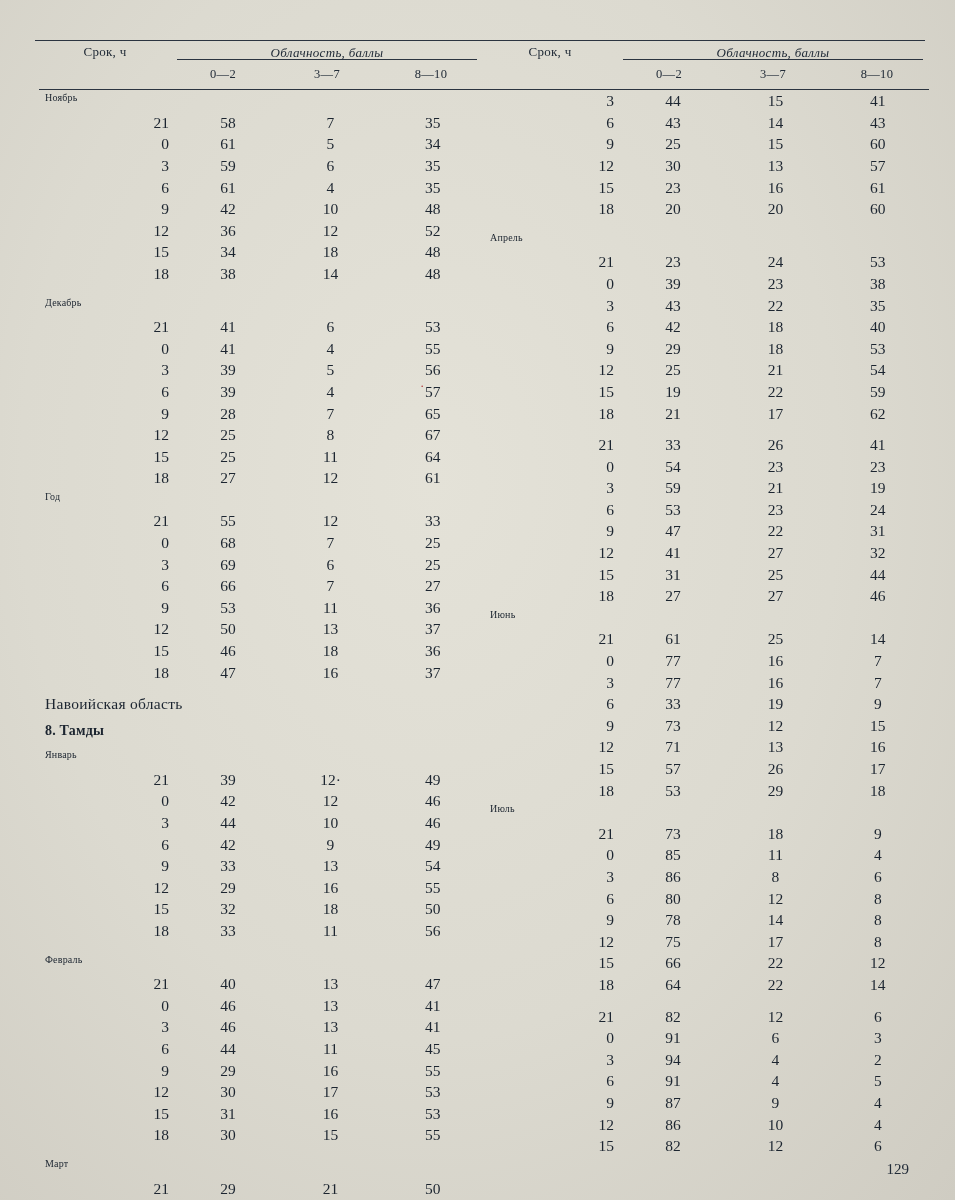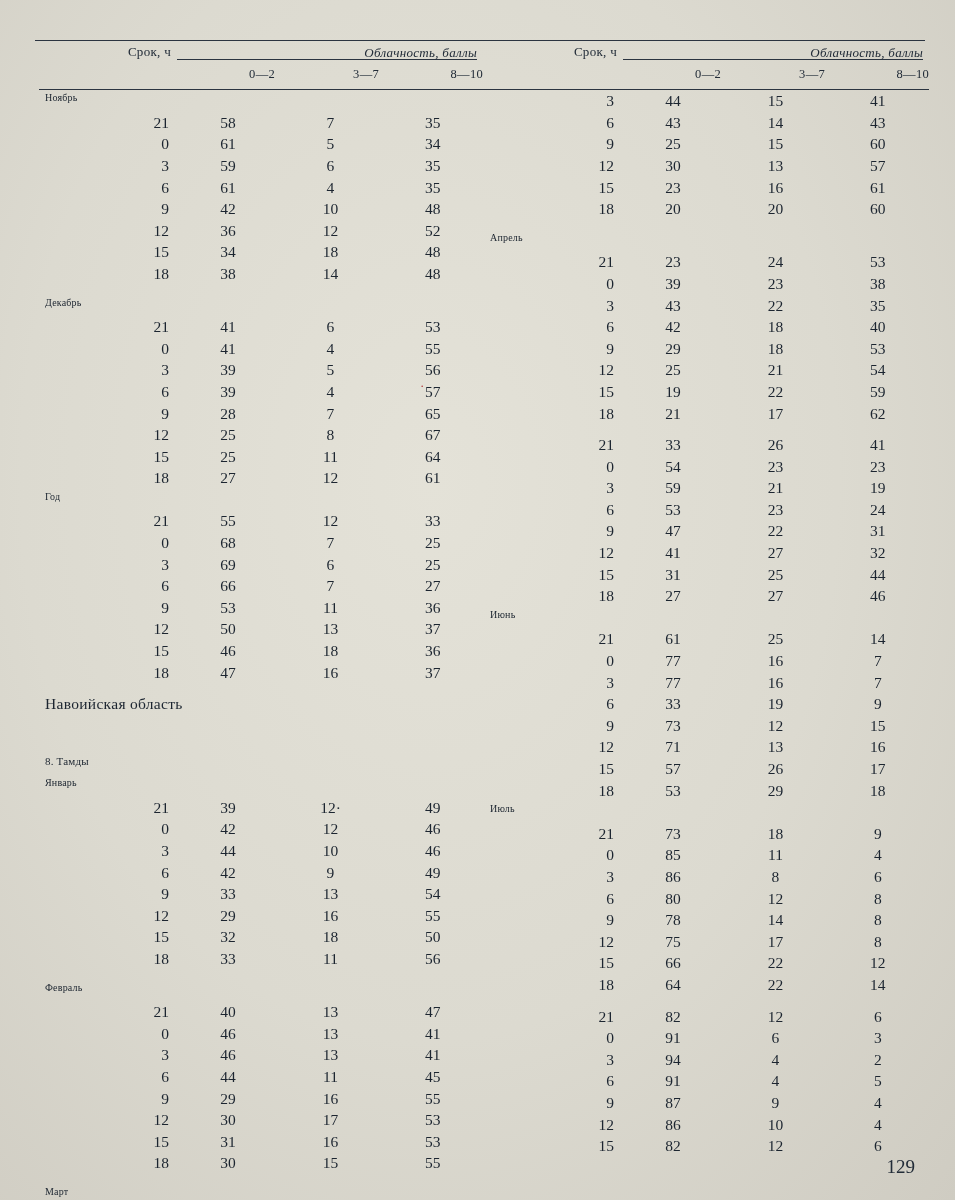--- a/index.html
+++ b/index.html
@@ -44,21 +44,21 @@
     height: 0;
     border-top: 1.6px solid #2b3440;
   }
   .hdr-table {
     width: 890px;
     border-collapse: collapse;
     margin-left: 4px;
     table-layout: fixed;
   }
   .hdr-table td {
-    text-align: right;
+    text-align: center;
     vertical-align: middle;
     font-size: 13px;
     letter-spacing: 0.3px;
   }
   .hdr-sub td {
     font-size: 12.5px;
     padding-top: 1px;
     padding-bottom: 3px;
   }
   .cloud-title {
@@ -105,31 +105,30 @@
     letter-spacing: 0.2px;
   }
   .gap { height: 10px; }
   .section-bold {
     font-weight: normal;
     font-size: 15.5px;
     letter-spacing: 0.3px;
     padding-left: 6px;
   }
   .station {
-    font-weight: normal;
-    font-size: 11px;
+    font-weight: bold;
+    font-size: 14px;
     padding-left: 6px;
     letter-spacing: 0.2px;
-    margin-top: 32px;
   }
   .pageno {
     position: absolute;
-    right: 40px;
+    right: 46px;
     bottom: 22px;
-    font-size: 19px;
+    font-size: 15px;
     color: #222c38;
   }
   .redmark {
     position: absolute;
     left: 420px;
     top: 378px;
     color: #b03a3a;
     font-size: 13px;
   }
 </style>

